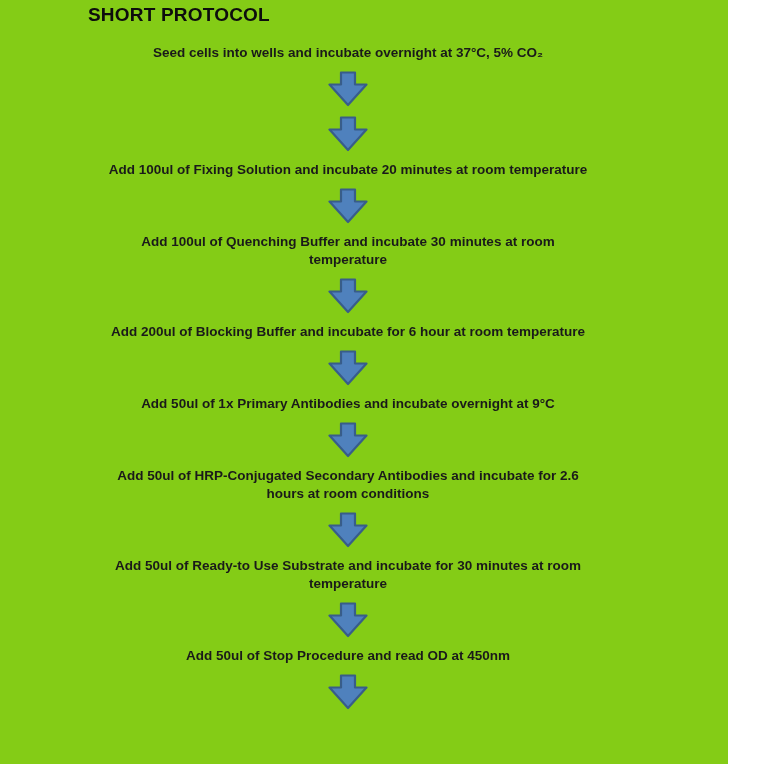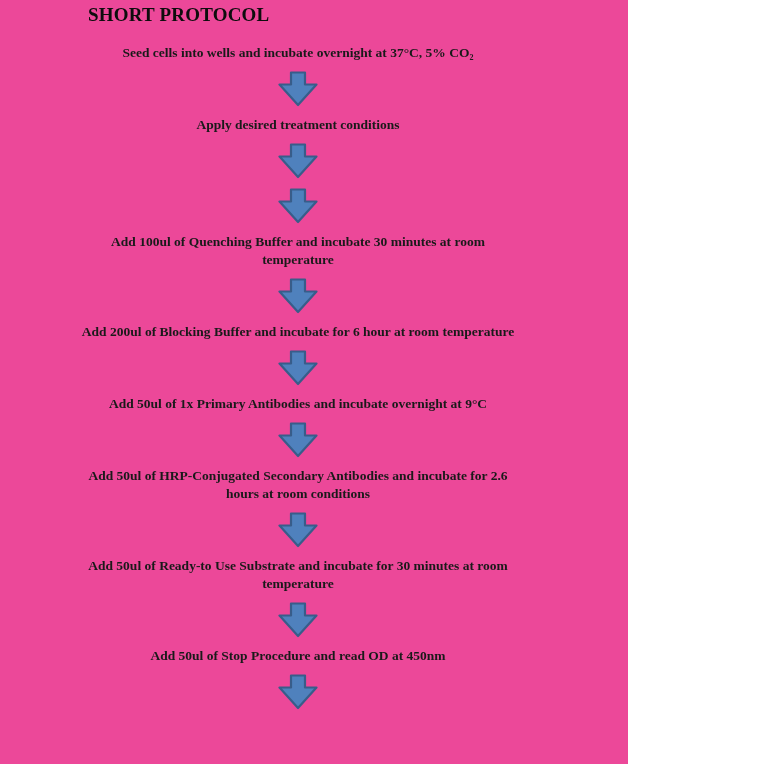--- a/index.html
+++ b/index.html
@@ -2,25 +2,25 @@
 <html><head>
 <meta charset="utf-8">
 <style>
   html, body {
     margin: 0;
     padding: 0;
     background: #ffffff;
   }
   .page {
     position: relative;
-    width: 628px;
+    width: 728px;
     height: 764px;
-    background: #ec4899;
+    background: #84cc16;
     overflow: hidden;
-    font-family: Liberation Serif, serif;
+    font-family: Liberation Sans, sans-serif;
   }
   .title {
     margin: 4px 0 18px 88px;
     font-size: 19px;
     line-height: 22px;
     font-weight: bold;
     color: #0d0d0d;
     letter-spacing: 0.2px;
   }
   .flow {
@@ -55,26 +55,26 @@
 
 <div class="page">
   <h1 class="title">SHORT PROTOCOL</h1>
   <div class="flow" id="flow">
       <div class="step">
         <div class="line">Seed cells into wells and incubate overnight at 37°C, 5% CO₂</div>
       </div>
       <svg width="40" height="36" viewBox="0 0 40 36" class="arrow-icon">
         <polygon points="13,1.5 27,1.5 27,13.5 38.5,13.5 20,34 1.5,13.5 13,13.5" fill="#4F81BD" stroke="#385D8A" stroke-width="2.2" stroke-linejoin="round"></polygon>
       </svg>
-      <div class="step">
-        <div class="line">Apply desired treatment conditions</div>
-      </div>
       <svg width="40" height="36" viewBox="0 0 40 36" class="arrow-icon">
         <polygon points="13,1.5 27,1.5 27,13.5 38.5,13.5 20,34 1.5,13.5 13,13.5" fill="#4F81BD" stroke="#385D8A" stroke-width="2.2" stroke-linejoin="round"></polygon>
       </svg>
+      <div class="step">
+        <div class="line">Add 100ul of Fixing Solution and incubate 20 minutes at room temperature</div>
+      </div>
       <svg width="40" height="36" viewBox="0 0 40 36" class="arrow-icon">
         <polygon points="13,1.5 27,1.5 27,13.5 38.5,13.5 20,34 1.5,13.5 13,13.5" fill="#4F81BD" stroke="#385D8A" stroke-width="2.2" stroke-linejoin="round"></polygon>
       </svg>
       <div class="step">
         <div class="line">Add 100ul of Quenching Buffer and incubate 30 minutes at room</div>
         <div class="line">temperature</div>
       </div>
       <svg width="40" height="36" viewBox="0 0 40 36" class="arrow-icon">
         <polygon points="13,1.5 27,1.5 27,13.5 38.5,13.5 20,34 1.5,13.5 13,13.5" fill="#4F81BD" stroke="#385D8A" stroke-width="2.2" stroke-linejoin="round"></polygon>
       </svg>

